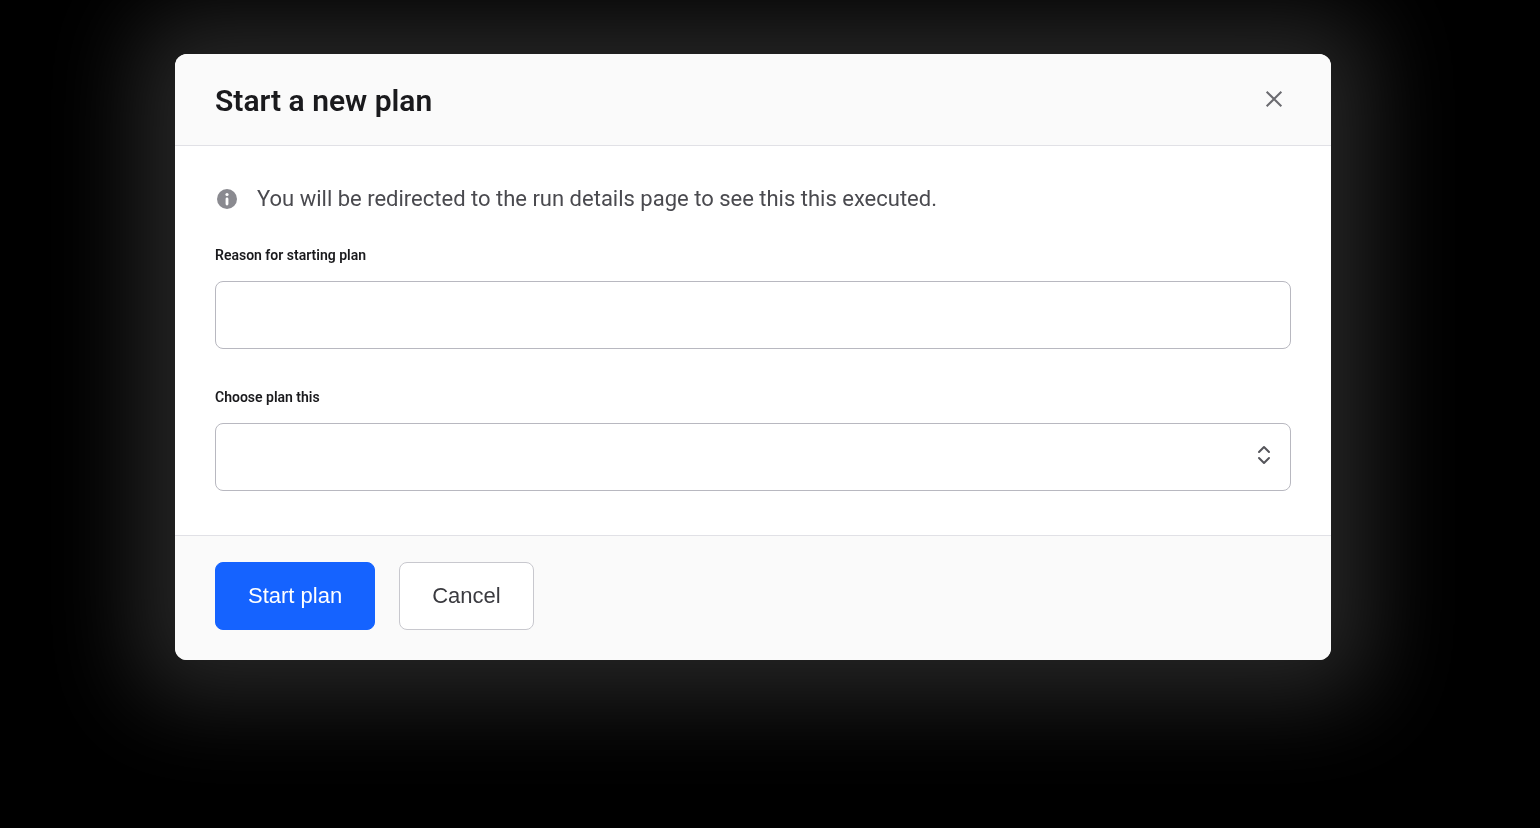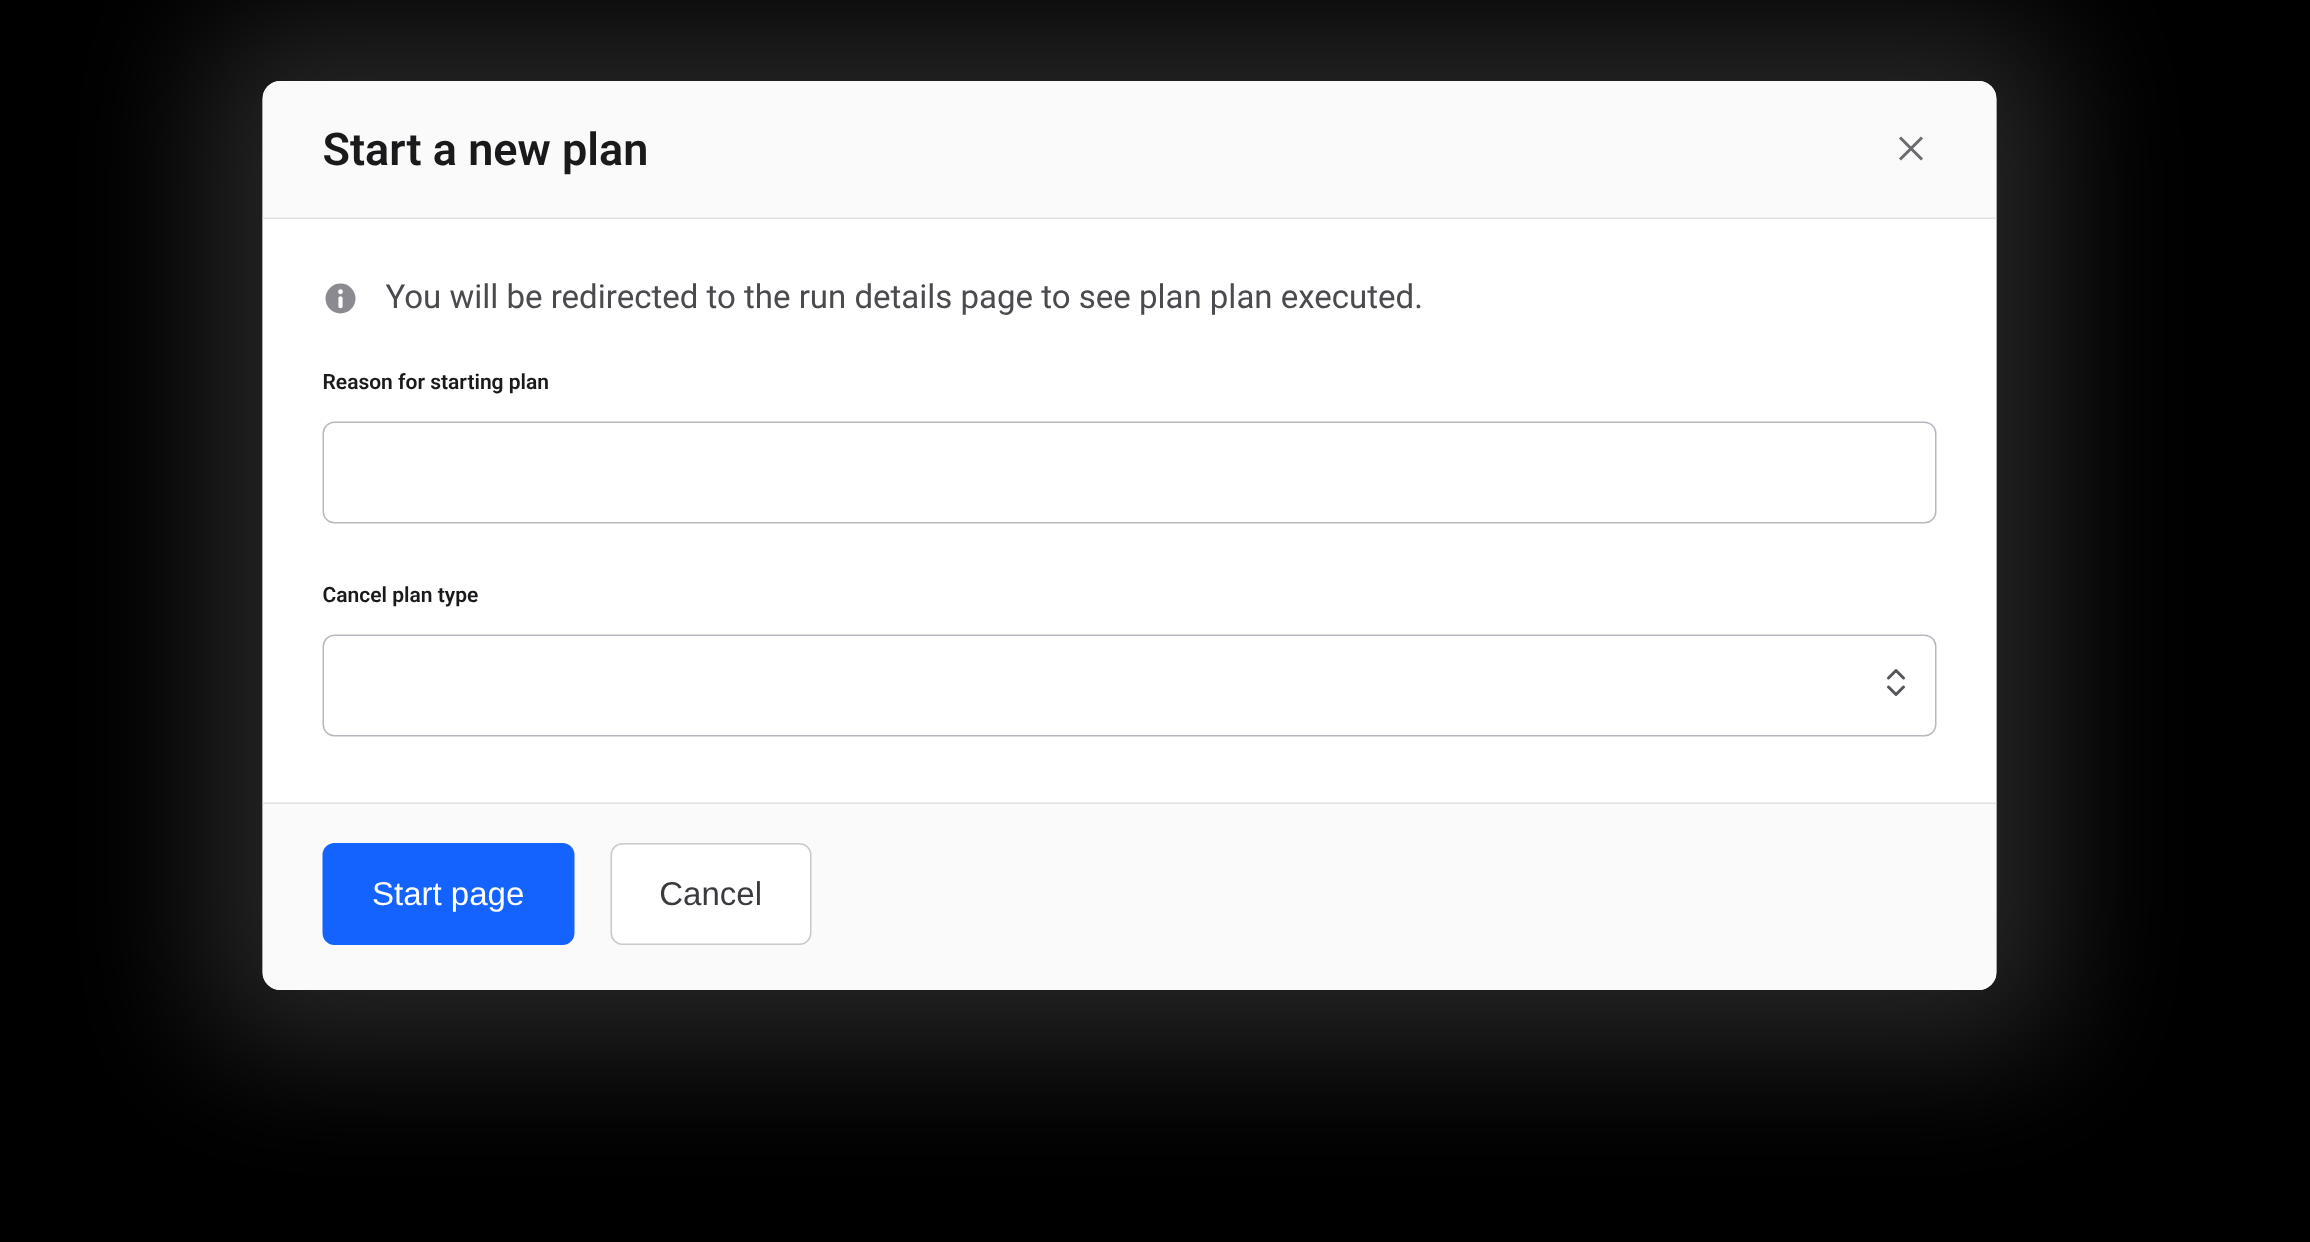--- a/index.html
+++ b/index.html
@@ -180,42 +180,42 @@
   <div class="modal-body">
 
     <div class="info-row">
       <span class="info-icon">
         <svg viewBox="0 0 24 24" width="24" height="24">
           <circle cx="12" cy="12" r="10" fill="#8a8a90"></circle>
           <circle cx="12" cy="7.5" r="1.6" fill="#fff"></circle>
           <rect x="10.6" y="10.5" width="2.8" height="8" rx="1.4" fill="#fff"></rect>
         </svg>
       </span>
-      <span class="info-text">You will be redirected to the run details page to see plan plan executed.</span>
+      <span class="info-text">You will be redirected to the run details page to see this this executed.</span>
     </div>
 
     <div class="field-group">
       <label class="field-label">Reason for starting plan</label>
       <input type="text" class="text-input" value="" style="">
     </div>
 
     <div class="field-group">
-      <label class="field-label">Cancel plan type</label>
+      <label class="field-label">Choose plan this</label>
       <div class="select-wrap">
         <select class="select-input">
           <option value=""></option>
         </select>
         <span class="select-chevrons">
           <svg viewBox="0 0 18 22">
               <path d="M4 8 L9 3 L14 8 M4 14 L9 19 L14 14" stroke-linecap="round" stroke-linejoin="round"></path>
             </svg>
         </span>
       </div>
     </div>
 
   </div>
 
   <div class="modal-footer">
-    <button class="btn btn-primary">Start page</button>
+    <button class="btn btn-primary">Start plan</button>
     <button class="btn btn-secondary">Cancel</button>
   </div>
 
 </div>
 
 </body></html>

